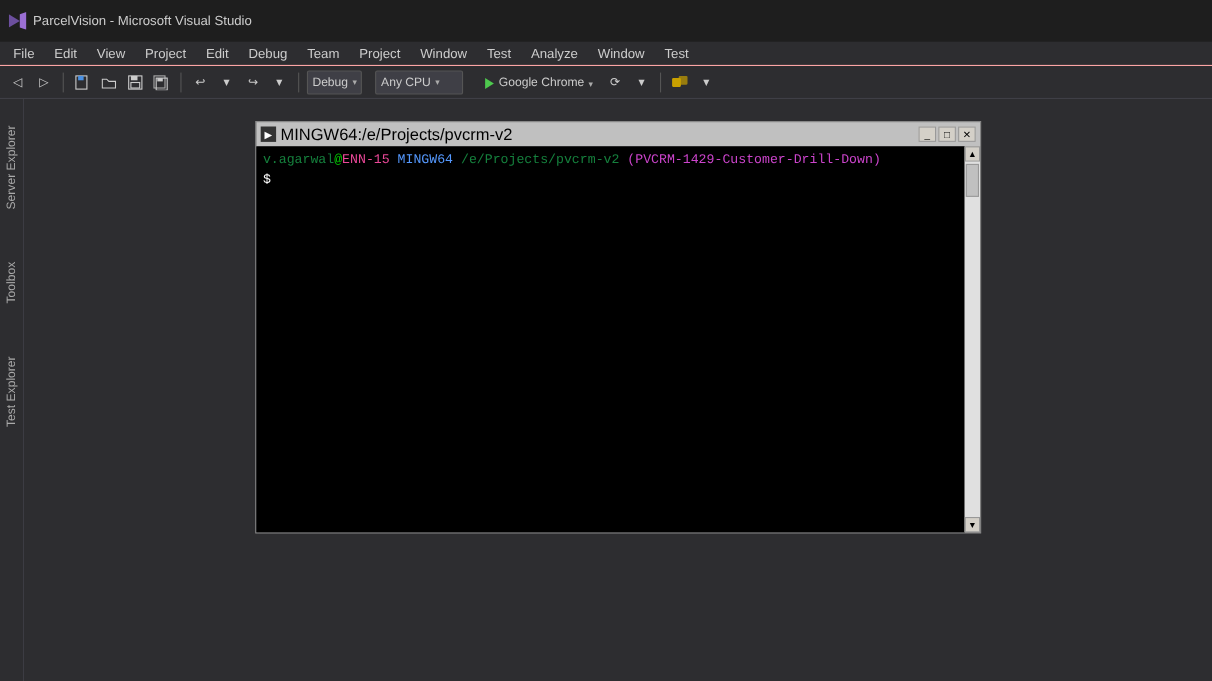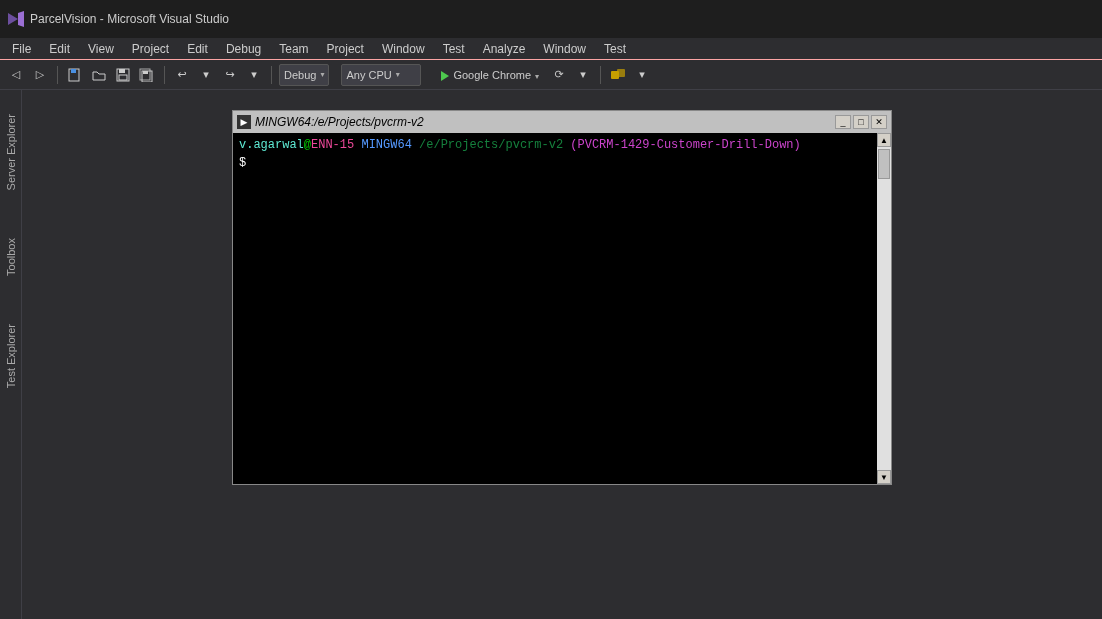--- a/index.html
+++ b/index.html
@@ -176,23 +176,22 @@
       height: 14px;
       background: #333;
       display: flex;
       align-items: center;
       justify-content: center;
       font-size: 9px;
       color: #fff;
     }
     .term-title-text {
       flex: 1;
-      font-size: 12px;
+      font-size: 15px;
       color: #000;
-      font-style: italic;
     }
     .term-controls {
       display: flex;
       gap: 2px;
     }
     .term-ctrl-btn {
       width: 16px;
       height: 14px;
       background: #d4d0c8;
       border: 1px solid #999;
@@ -218,21 +217,21 @@
       font-size: 12px;
       overflow: hidden;
     }
 
     .term-prompt-line {
       display: flex;
       flex-wrap: wrap;
       line-height: 1.4;
     }
     .term-user {
-      color: #5eead4;
+      color: #15803d;
     }
     .term-at {
       color: #00cc00;
     }
     .term-host {
       color: #ec4899;
     }
     .term-space { color: #fff; }
     .term-shell {
       color: #5599ff;

